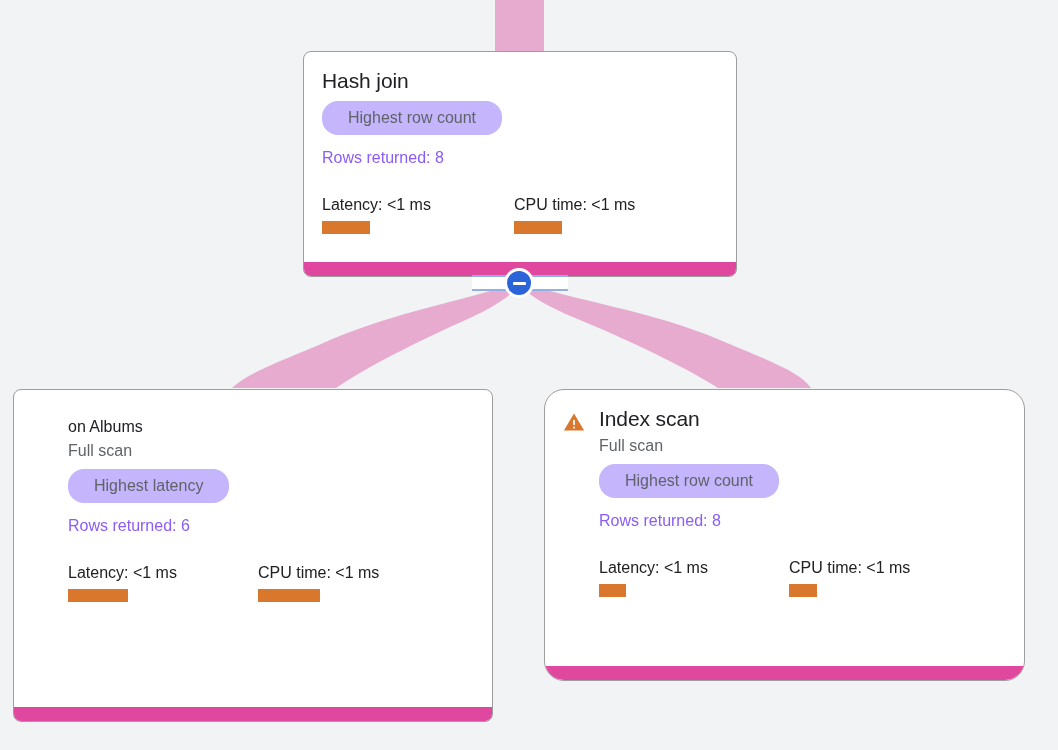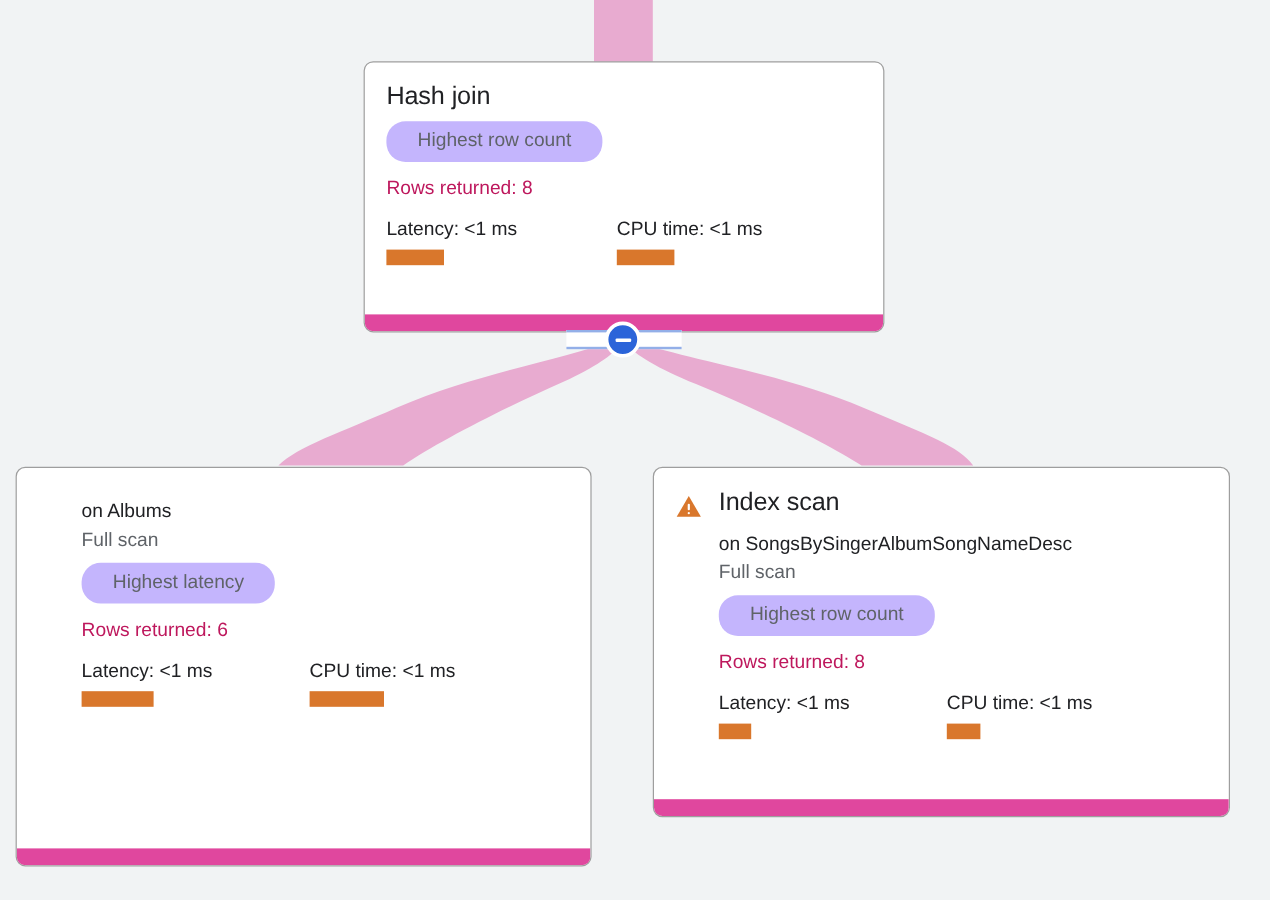--- a/index.html
+++ b/index.html
@@ -88,26 +88,26 @@
     color: #5f6368;
     font-size: 16px;
     line-height: 20px;
     border-radius: 16px;
     padding: 7px 26px;
     margin-bottom: 6px;
   }
   .rows {
     font-size: 16px;
     line-height: 22px;
-    color: #be185d;
+    color: #8b5cf6;
     margin-top: 6px;
   }
   .metrics {
     display: flex;
-    margin-top: 13px;
+    margin-top: 26px;
   }
   .metric {
     box-sizing: border-box;
   }
   .metric-label {
     font-size: 16px;
     line-height: 20px;
     color: #202124;
     white-space: nowrap;
   }
@@ -227,32 +227,31 @@
           <div class="metric">
             <div class="metric-label">CPU time: &lt;1 ms</div>
             <div class="metric-bar" style="width:62px;"></div>
           </div>
         </div>
       </div>
     </div>
     <div class="node-bottom-bar"></div>
   </div>
 
-  <div class="node" style="left:544px; top:389px; width:481px; height:292px;">
+  <div class="node" style="left:544px; top:389px; width:481px; height:292px;border-radius:20px;">
     <div class="node-body">
       <div class="node-head">
         <svg class="warn-icon" viewBox="0 0 24 24">
           <path d="M12 2.6 L23 21.4 L1 21.4 Z" fill="#d9772c"></path>
           <rect x="11" y="9.5" width="2" height="6" rx="1" fill="#ffffff"></rect>
           <rect x="11" y="17" width="2" height="2.2" rx="1" fill="#ffffff"></rect>
         </svg>
         <div class="node-title">Index scan</div>
       </div>
       <div class="indent">
-        <div class="node-sub">on SongsBySingerAlbumSongNameDesc</div>
         <div class="node-sub2">Full scan</div>
         <div class="chips">
           <span class="chip">Highest row count</span>
         </div>
         <div class="rows">Rows returned: 8</div>
         <div class="metrics">
           <div class="metric" style="width:190px;">
             <div class="metric-label">Latency: &lt;1 ms</div>
             <div class="metric-bar" style="width:27px;"></div>
           </div>

